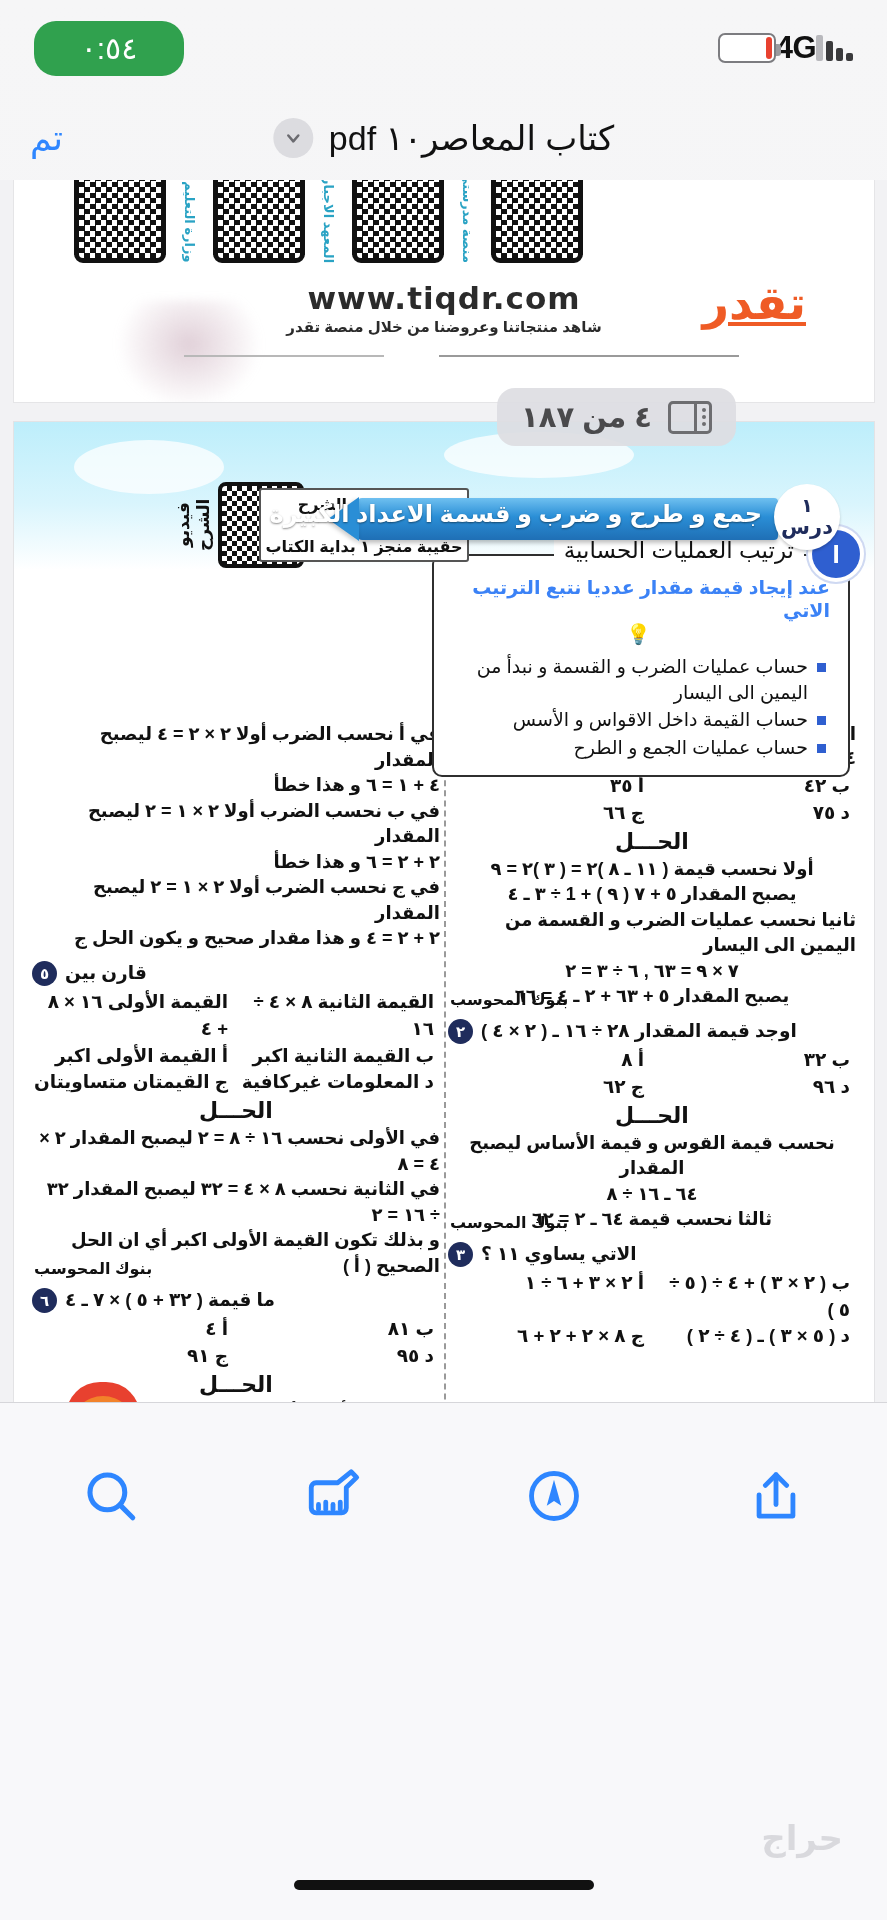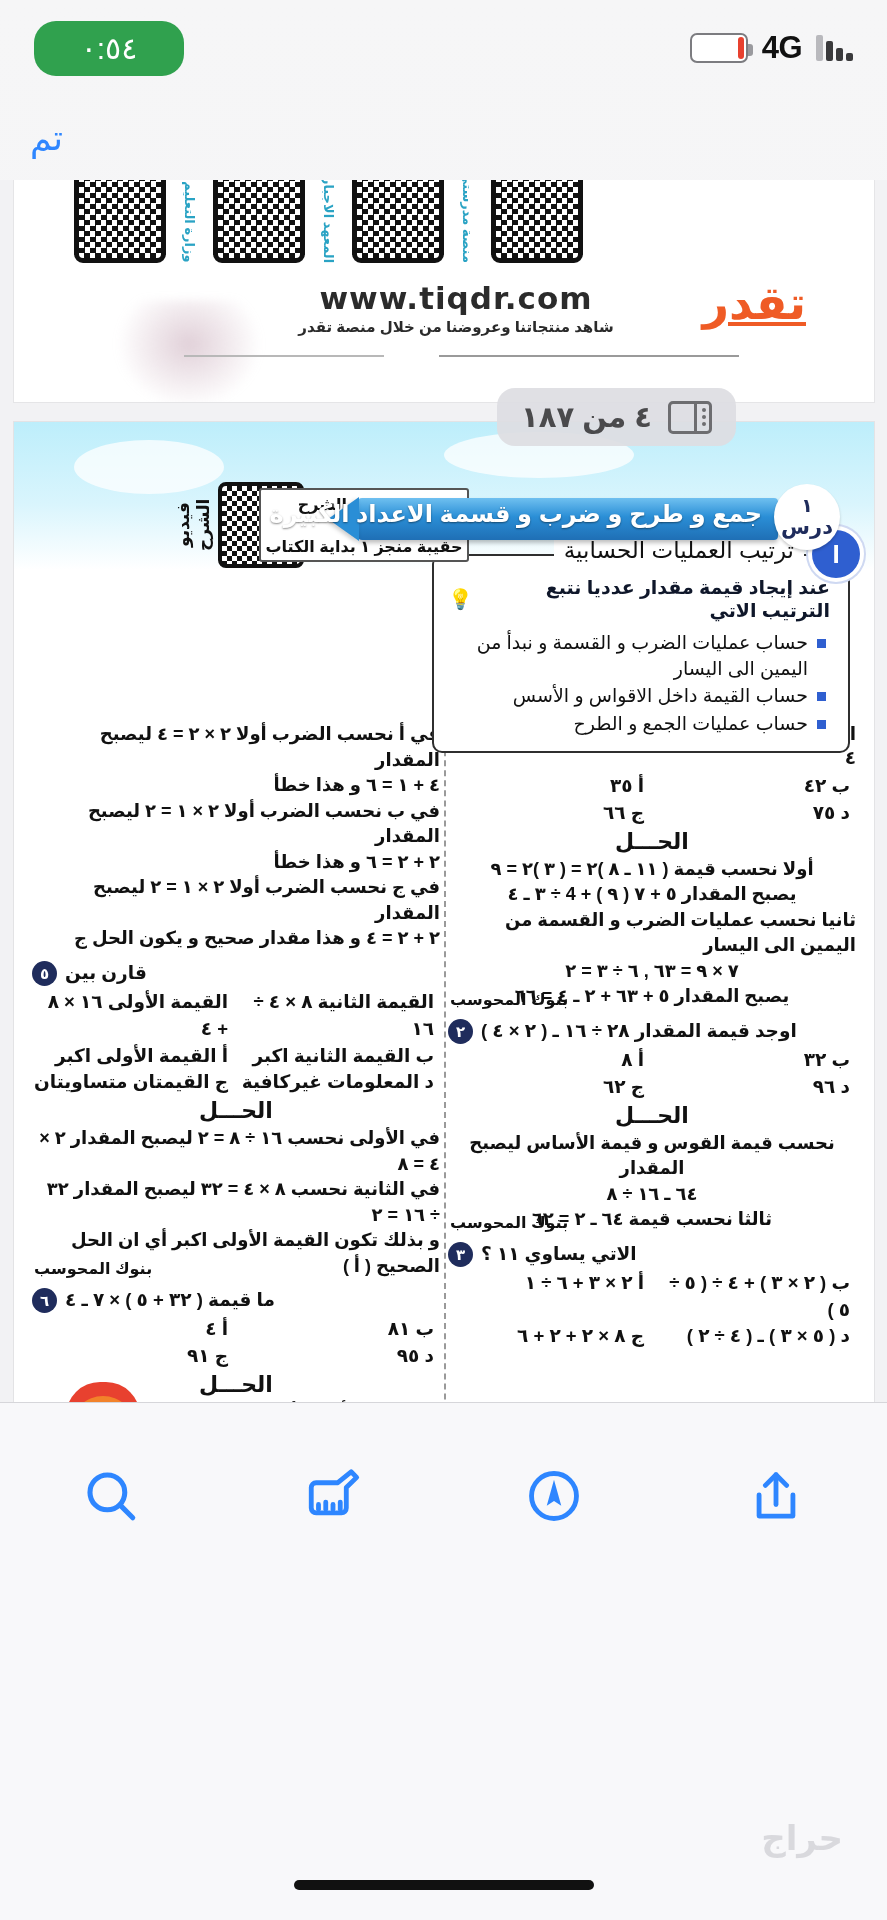--- a/index.html
+++ b/index.html
@@ -16,21 +16,21 @@
     background: linear-gradient(180deg,#f6f6f7 0%, #f2f2f4 100%);
     overflow: hidden;
   }
 
   
   .statusbar {
     position: absolute; top: 0; left: 0; width: 887px; height: 96px;
     display: flex; align-items: center; justify-content: space-between;
     padding: 0 34px;
   }
-  .sb-left { display: flex; align-items: center; gap: 14px; direction: ltr; }
+  .sb-left { display: flex; align-items: center; direction: ltr; }
   .battery {
     width: 58px; height: 30px; border: 2.5px solid #7c7c80;
     border-radius: 7px; position: relative; background: #fff;
   }
   .battery:before {
     content:""; position:absolute; right:-7px; top:9px;
     width:5px; height:12px; background:#9a9a9e; border-radius:0 3px 3px 0;
   }
   .battery .fill {
     position:absolute; right:2px; top:2px; bottom:2px; width:6px;
@@ -95,21 +95,21 @@
   .qr {
     width:92px; height:92px; background:
       repeating-conic-gradient(#111 0% 25%, #fff 0% 50%) 0 0 / 11px 11px;
     border-radius:9px; border:5px solid #111; flex:none;
   }
   .qr-cap {
     writing-mode: vertical-rl; font-size:13px; color:#2aa3c4;
     font-weight:700; height:92px; white-space:nowrap;
   }
   .prev-url {
-    position:absolute; top:100px; left:12px; width:860px;
+    position:absolute; top:100px; left:0; width:860px;
     text-align:center; direction:ltr;
   }
   .prev-url .u1 {
     font-size:31px; font-weight:800; color:#2b2b2b; letter-spacing:1px;
     font-family:"DejaVu Sans", sans-serif;
   }
   .prev-url .u2 { font-size:15px; color:#2b2b2b; font-weight:700; direction:rtl; margin-top:2px;}
   .tiqdr-logo {
     position:absolute; top:96px; right:68px; font-size:46px; font-weight:800;
     color:#ef5b25; letter-spacing:-2px;text-decoration:underline;
@@ -216,22 +216,22 @@
     font-size:23px; font-weight:400; color:#111;
   }
   .infobox .ib-num {
     position:absolute; top:-26px; right:-12px; width:48px; height:48px;
     border-radius:50%; background:#2f5fd0; color:#fff;
     display:flex; align-items:center; justify-content:center;
     font-size:26px; font-weight:700;
     box-shadow: 0 0 0 4px #fff, 0 0 0 6px #cfd9f2;
   }
   .infobox .ib-lead {
-    display:flex; align-items:center; gap:8px; justify-content:flex-end;
-    font-size:19px; font-weight:800; color:#0f172a; margin-top:4px;
+    display:flex; align-items:center; justify-content:flex-end;
+    font-size:19px; font-weight:800; color:#3b82f6; margin-top:4px;flex-direction:column;
   }
   .bulb { font-size:20px; }
   .infobox ul { list-style:none; margin-top:8px; }
   .infobox li {
     font-size:19px; color:#111; text-align:right; line-height:1.35;
     padding-right:22px; position:relative; margin-bottom:2px;
   }
   .infobox li:before {
     content:""; position:absolute; right:4px; top:9px;
     width:9px; height:9px; background:#2f5fd0;
@@ -330,20 +330,28 @@
           <i></i>
           <i></i>
           <i></i>
         </div>
     </div>
     <div class="rec-pill">٠:٥٤</div>
   </div>
 
   <div class="navbar">
     <div class="nav-done">تم</div>
+    <div class="nav-title-wrap">
+      <div class="nav-title">كتاب المعاصر١٠ pdf</div>
+      <div class="chev">
+        <svg viewBox="0 0 24 24" fill="none" stroke="#6b6b70" stroke-width="3" stroke-linecap="round" stroke-linejoin="round">
+            <polyline points="6 9 12 16 18 9"></polyline>
+          </svg>
+      </div>
+    </div>
   </div>
 
   <div class="docarea">
 
     <div class="page-prev">
       <div class="qr-strip">
         <div class="qr"></div>
         <div class="qr-cap">وزارة التعليم</div>
         <div class="qr"></div>
         <div class="qr-cap">المعهد الاجباري</div>
@@ -421,21 +429,21 @@
             </div>
             <div class="choices">
               <span>ب ٤٢</span>
               <span>أ ٣٥</span>
               <span>د ٧٥</span>
               <span>ج ٦٦</span>
             </div>
             <div class="calcnote">بنوك المحوسب</div>
             <div class="solve-hdr">الحـــل</div>
             <div class="sline center">أولا نحسب قيمة  ( ١١ ـ ٨ )٢ = ( ٣ )٢ = ٩</div>
-            <div class="sline center">يصبح المقدار ٥ + ٧ ( ٩ ) + 4 ÷ ٣ ـ ٤</div>
+            <div class="sline center">يصبح المقدار ٥ + ٧ ( ٩ ) + 1 ÷ ٣ ـ ٤</div>
             <div class="sline">ثانيا نحسب عمليات الضرب و القسمة من اليمين الى اليسار</div>
             <div class="sline center">٧ × ٩ = ٦٣    ,    ٦ ÷ ٣ = ٢</div>
             <div class="sline center">يصبح المقدار ٥ + ٦٣ + ٢ ـ ٤ = ٦٦</div>
           </div>
 
           <div class="qblock">
             <div class="qhead">
               <span class="qtext">اوجد قيمة المقدار ٢٨ ÷ ١٦ ـ ( ٢ × ٤ )</span>
               <span class="qnum">٢</span>
             </div>

